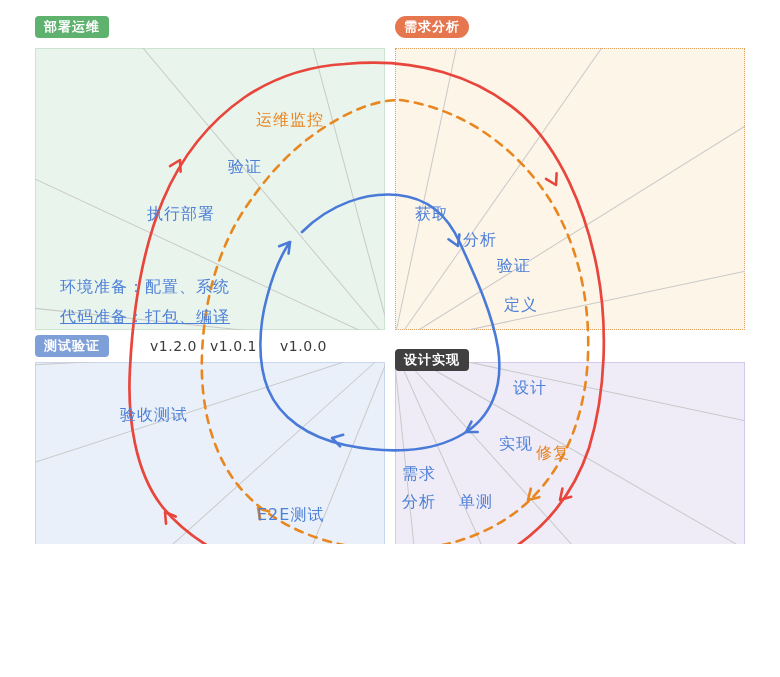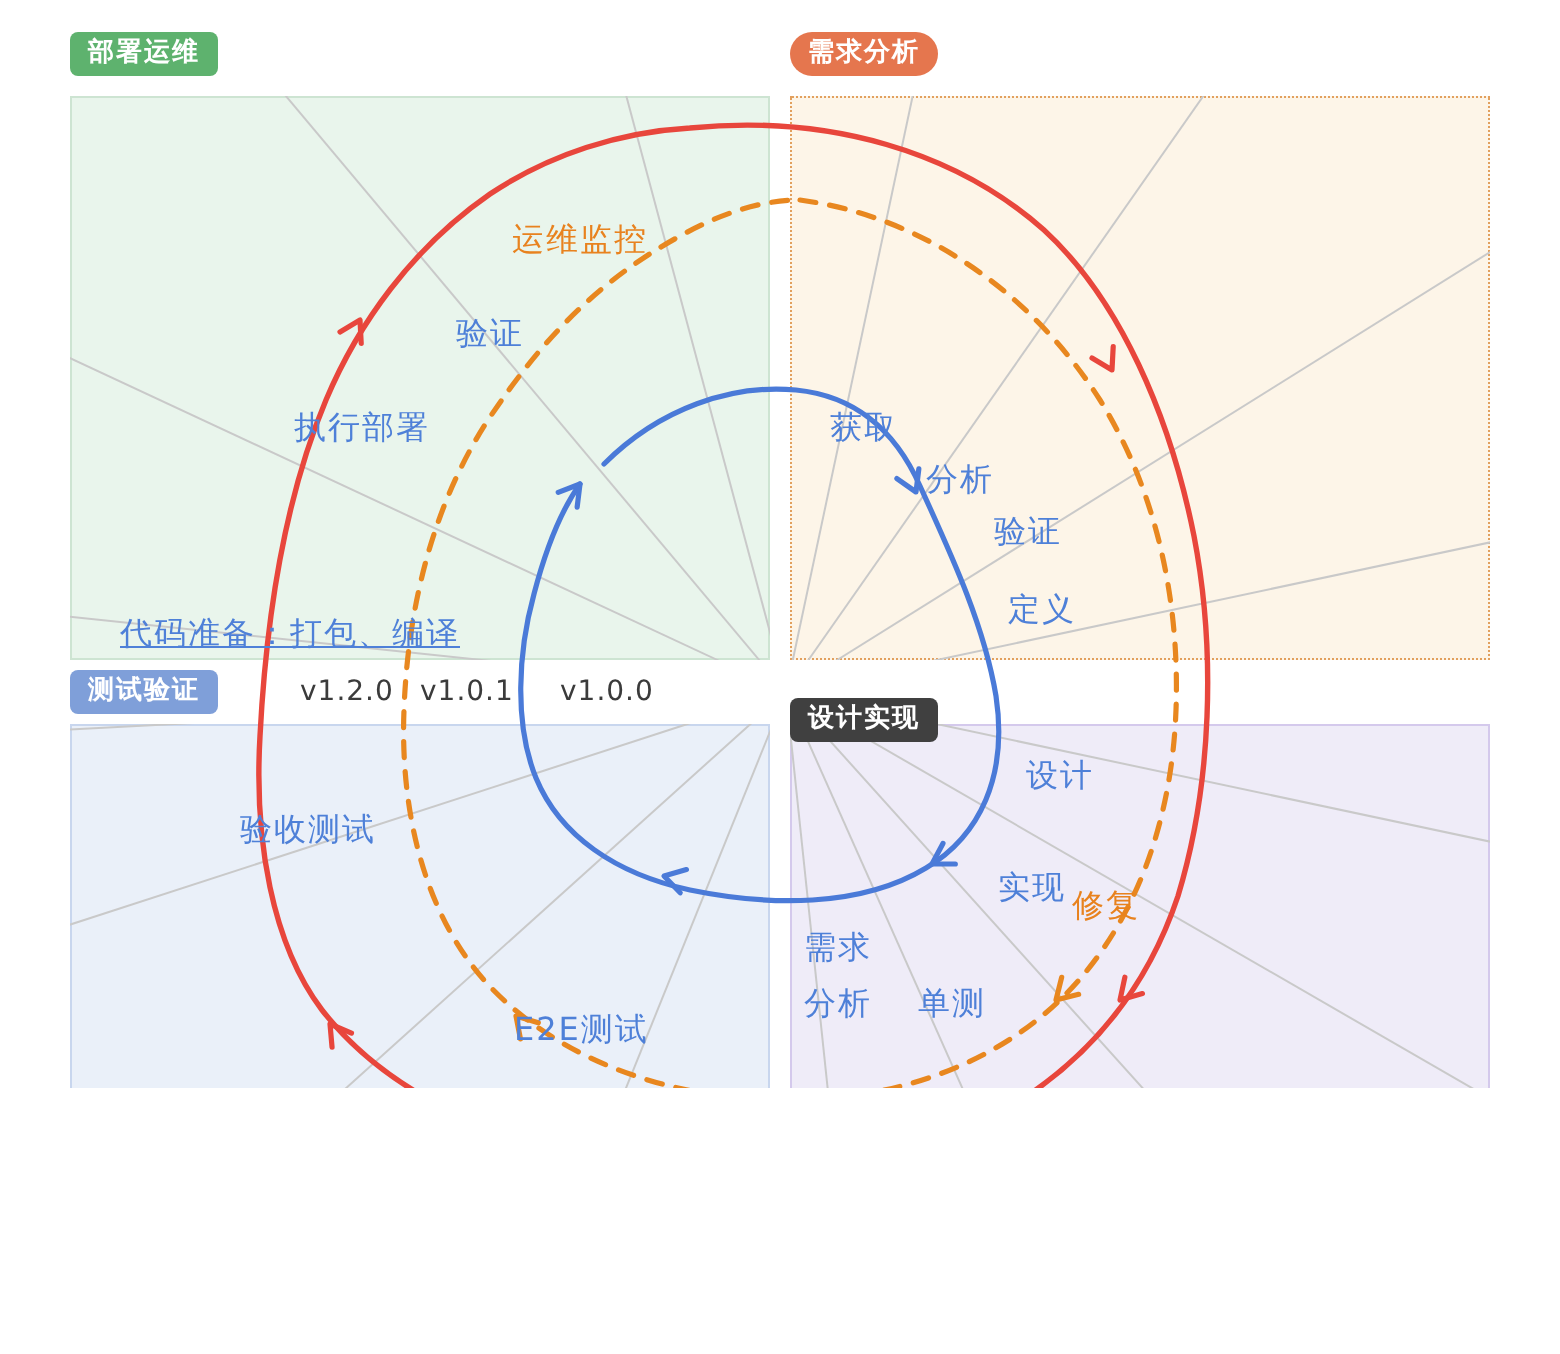--- a/index.html
+++ b/index.html
@@ -96,20 +96,21 @@
     <use href="#ah" class="ah b" transform="translate(332 438) rotate(195)"></use>
   </svg>
 
   <div class="version" style="left:140px;top:338px;margin-left:10px;">v1.2.0</div>
   <div class="version" style="left:210px;top:338px;">v1.0.1</div>
   <div class="version" style="left:280px;top:338px;">v1.0.0</div>
 
   <div class="plabel orange" style="left:256px;top:110px;">运维监控</div>
   <div class="plabel" style="left:228px;top:157px;">验证</div>
   <div class="plabel" style="left:147px;top:204px;">执行部署</div>
+  <div class="plabel" style="left:60px;top:277px;">环境准备：配置、系统</div>
   <div class="plabel" style="left:60px;top:307px;text-decoration:underline;">代码准备：打包、编译</div>
 
   <div class="plabel" style="left:415px;top:204px;">获取</div>
   <div class="plabel" style="left:463px;top:230px;">分析</div>
   <div class="plabel" style="left:497px;top:256px;">验证</div>
   <div class="plabel" style="left:504px;top:295px;">定义</div>
 
   <div class="plabel" style="left:513px;top:378px;">设计</div>
   <div class="plabel" style="left:499px;top:423px;margin-top:11px;">实现</div>
   <div class="plabel" style="left:459px;top:474px;margin-top:18px;">单测</div>

